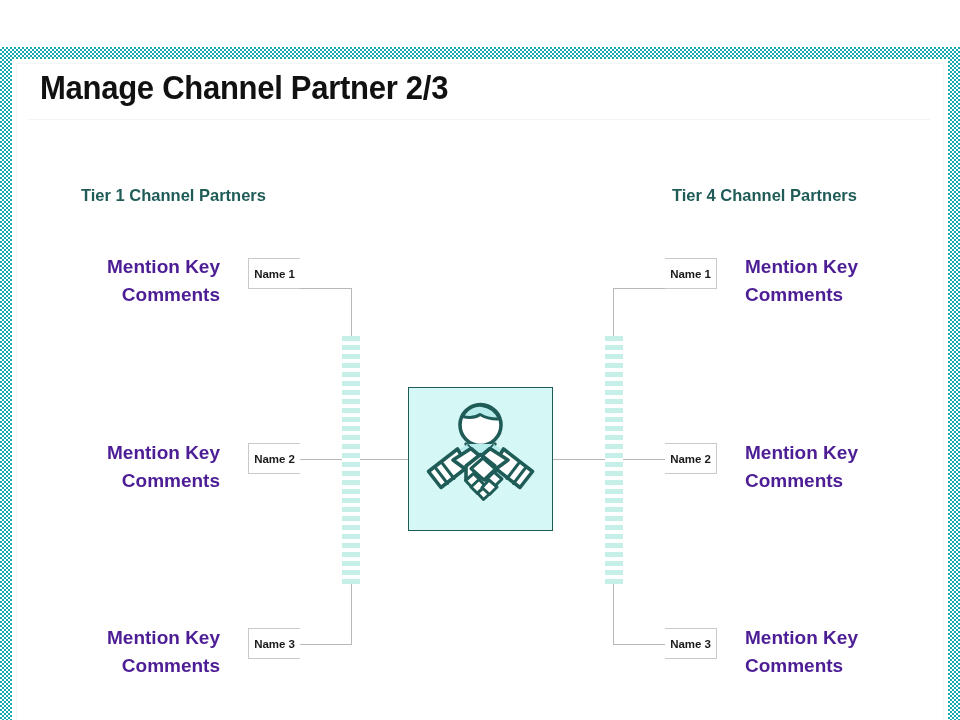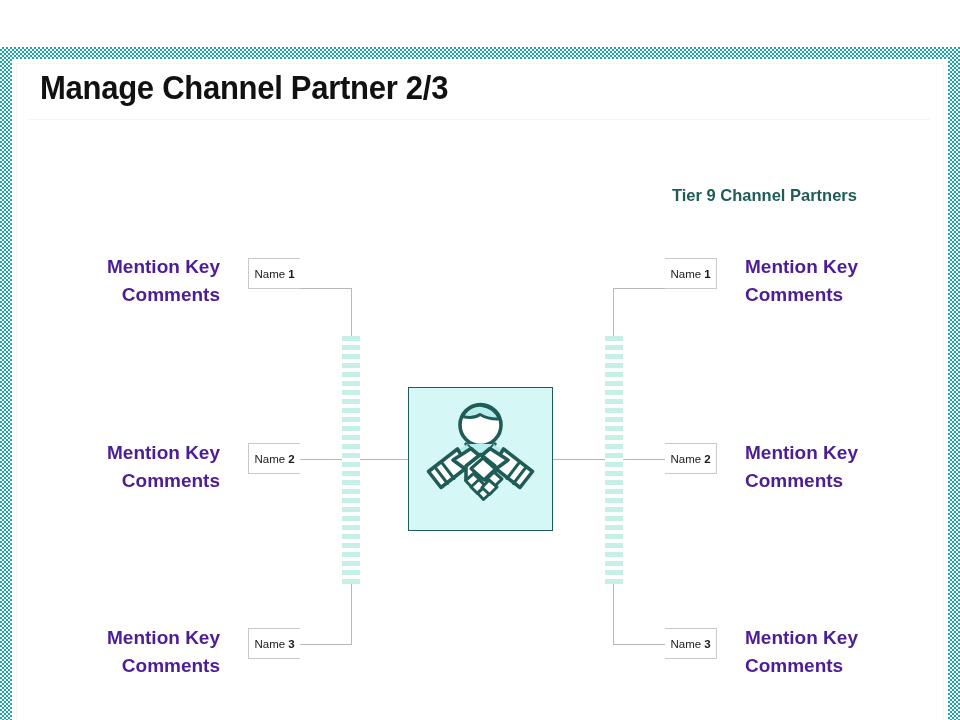--- a/index.html
+++ b/index.html
@@ -82,21 +82,21 @@
     white-space:nowrap;
   }
   .name-box.left-side{
     border:1px solid #c9c9c9;
     border-right:none;
   }
   .name-box.right-side{
     border:1px solid #c9c9c9;
     border-left:none;
   }
-  .name-box .nm{font-weight:normal;}
+  .name-box .nm{font-weight:bold;}
   .name-box .idx{font-weight:bold;margin-left:3px;}
 
   
   .comment{
     position:absolute;
     font-size:19px;
     font-weight:bold;
     color:#4c1d95;
     line-height:1.45;
     white-space:nowrap;
@@ -145,21 +145,22 @@
 
   <div class="border-band bb-top"></div>
   <div class="border-band bb-bottom"></div>
   <div class="border-band bb-left"></div>
   <div class="border-band bb-right"></div>
   <div class="inner-frame"></div>
 
   <div class="title">Manage Channel Partner 2/3</div>
   <div class="title-rule"></div>
 
-  <div class="col-head col-head-right">Tier 9 Channel Partners</div>
+  <div class="col-head col-head-left">Tier 1 Channel Partners</div>
+  <div class="col-head col-head-right">Tier 4 Channel Partners</div>
 
   <div class="line-h" style="left:300px;top:241px;width:52px;"></div>
   <div class="line-v" style="left:351px;top:241px;height:50px;"></div>
 
   <div class="line-h" style="left:300px;top:412px;width:108px;"></div>
 
   <div class="line-h" style="left:300px;top:597px;width:52px;"></div>
   <div class="line-v" style="left:351px;top:536px;height:62px;"></div>
 
   <div class="striped" style="left:342px;top:289px;height:248px;"></div>

